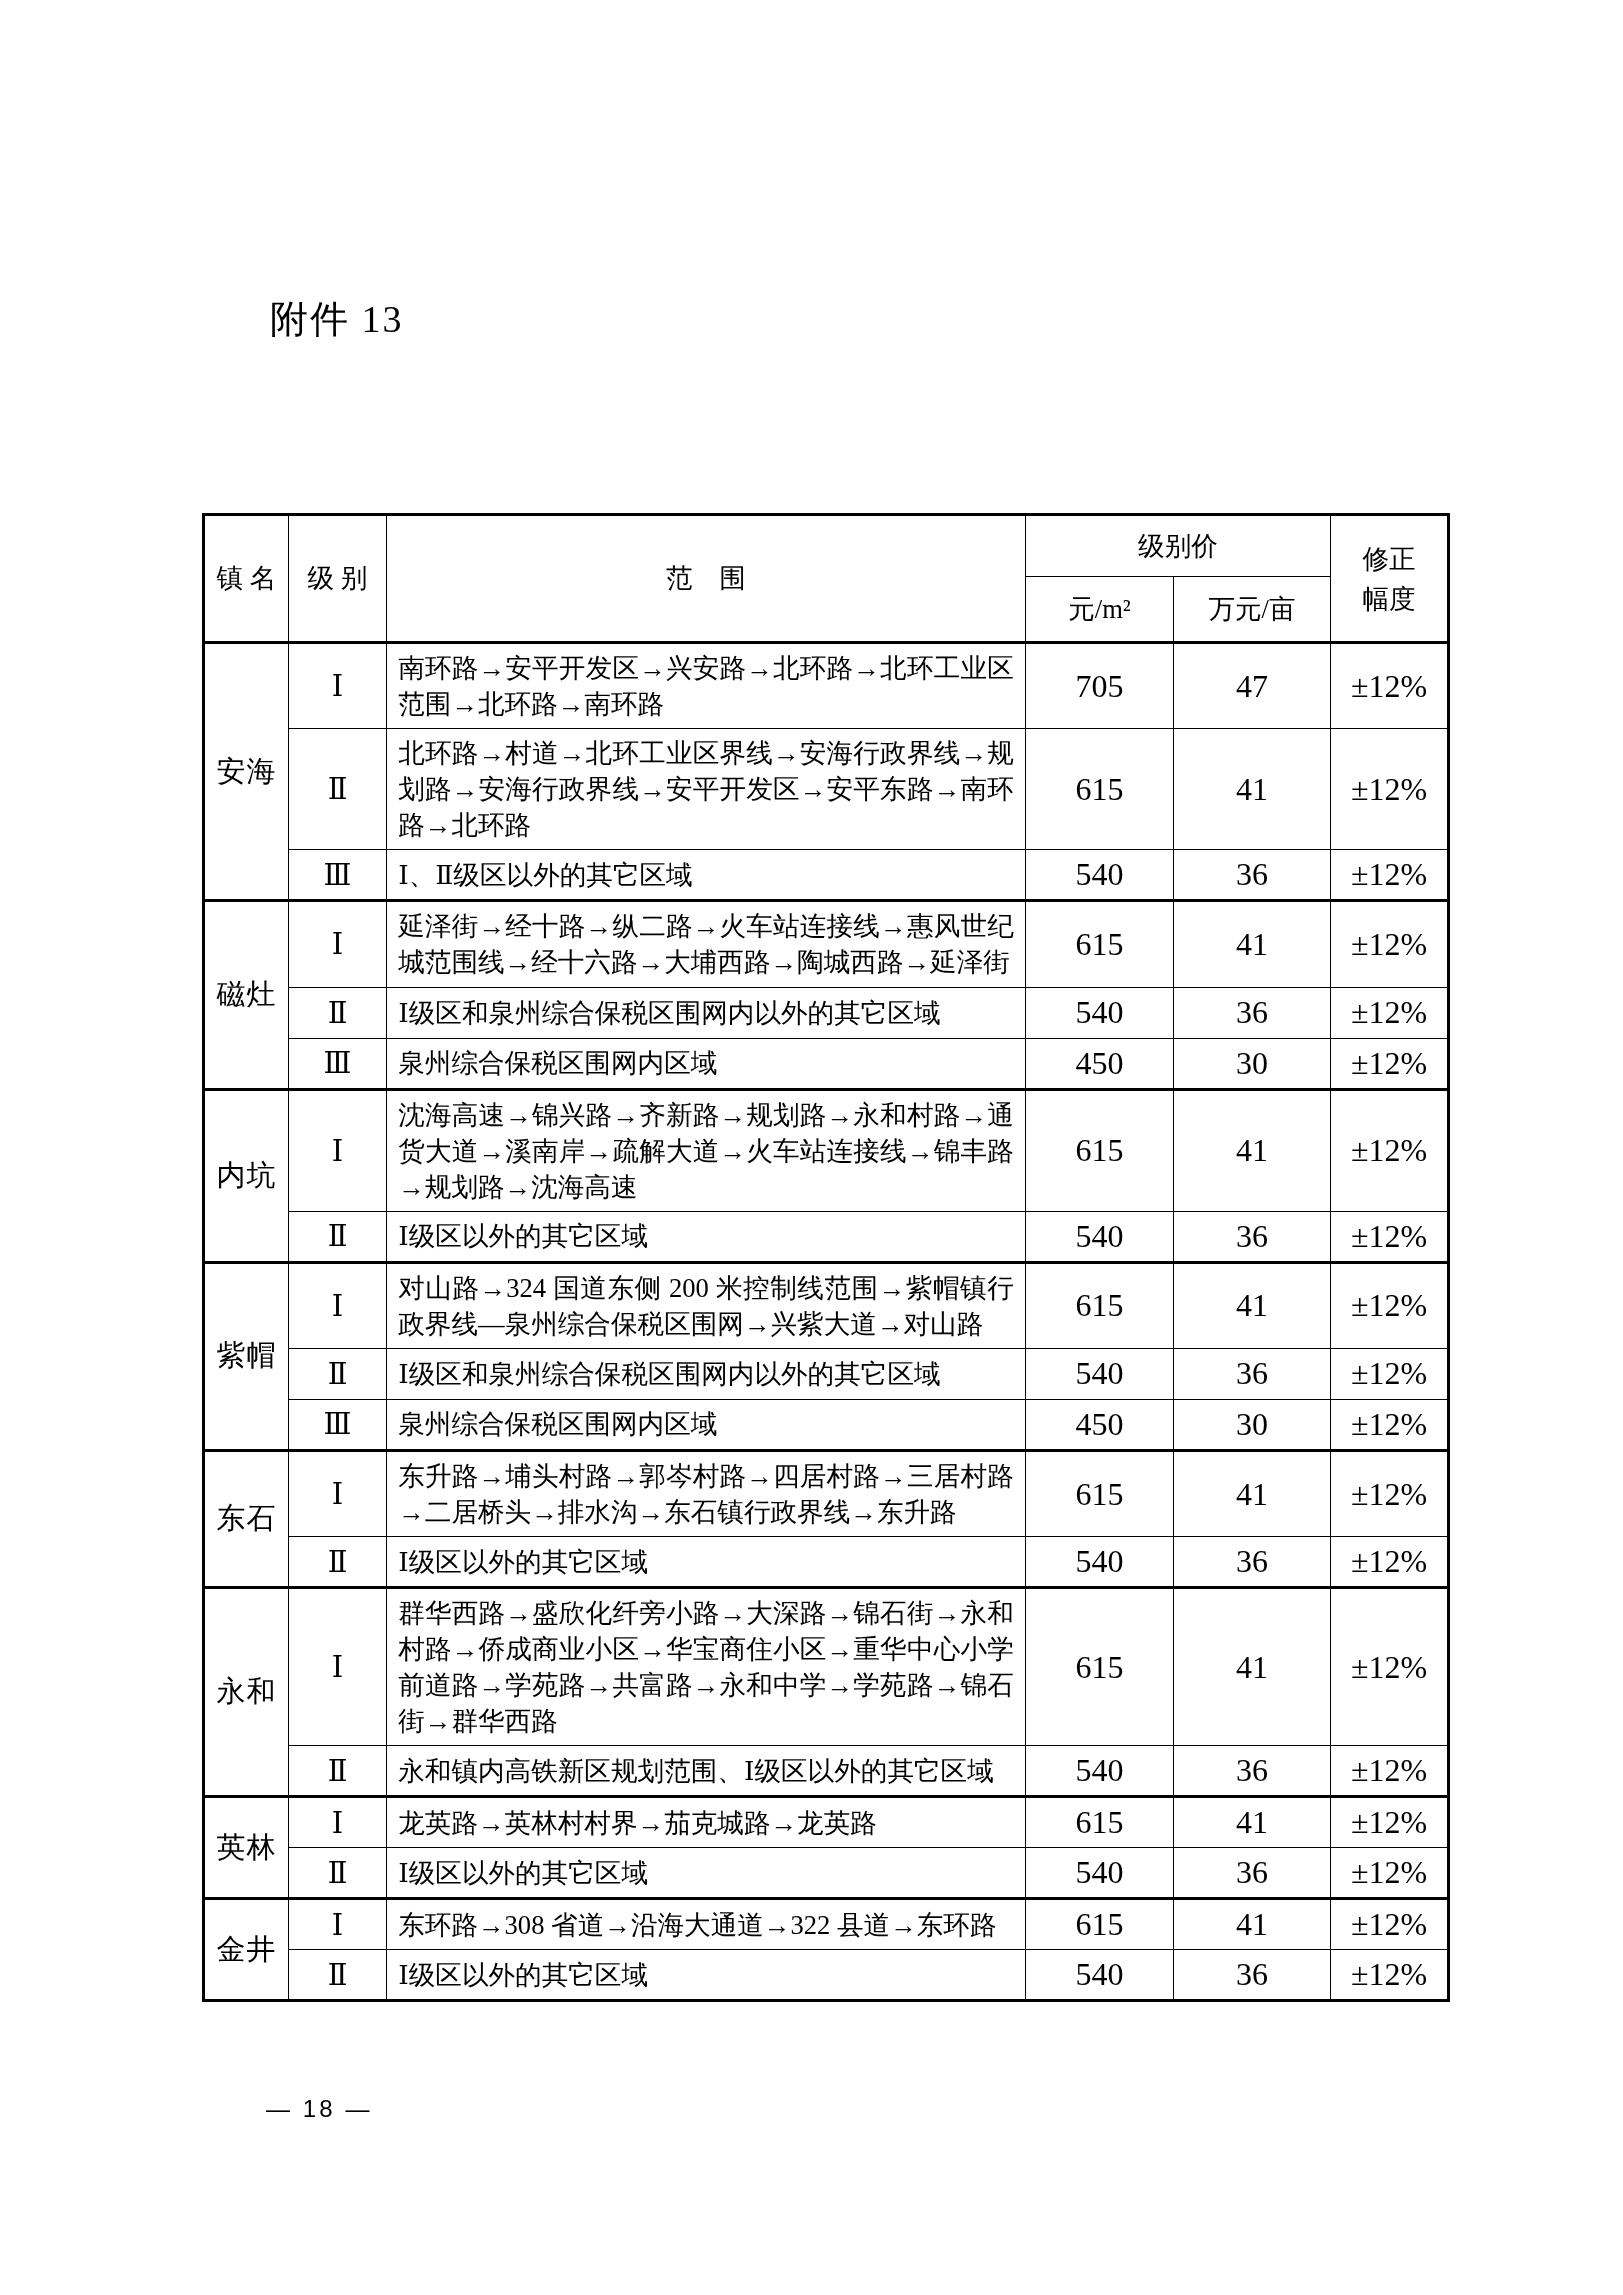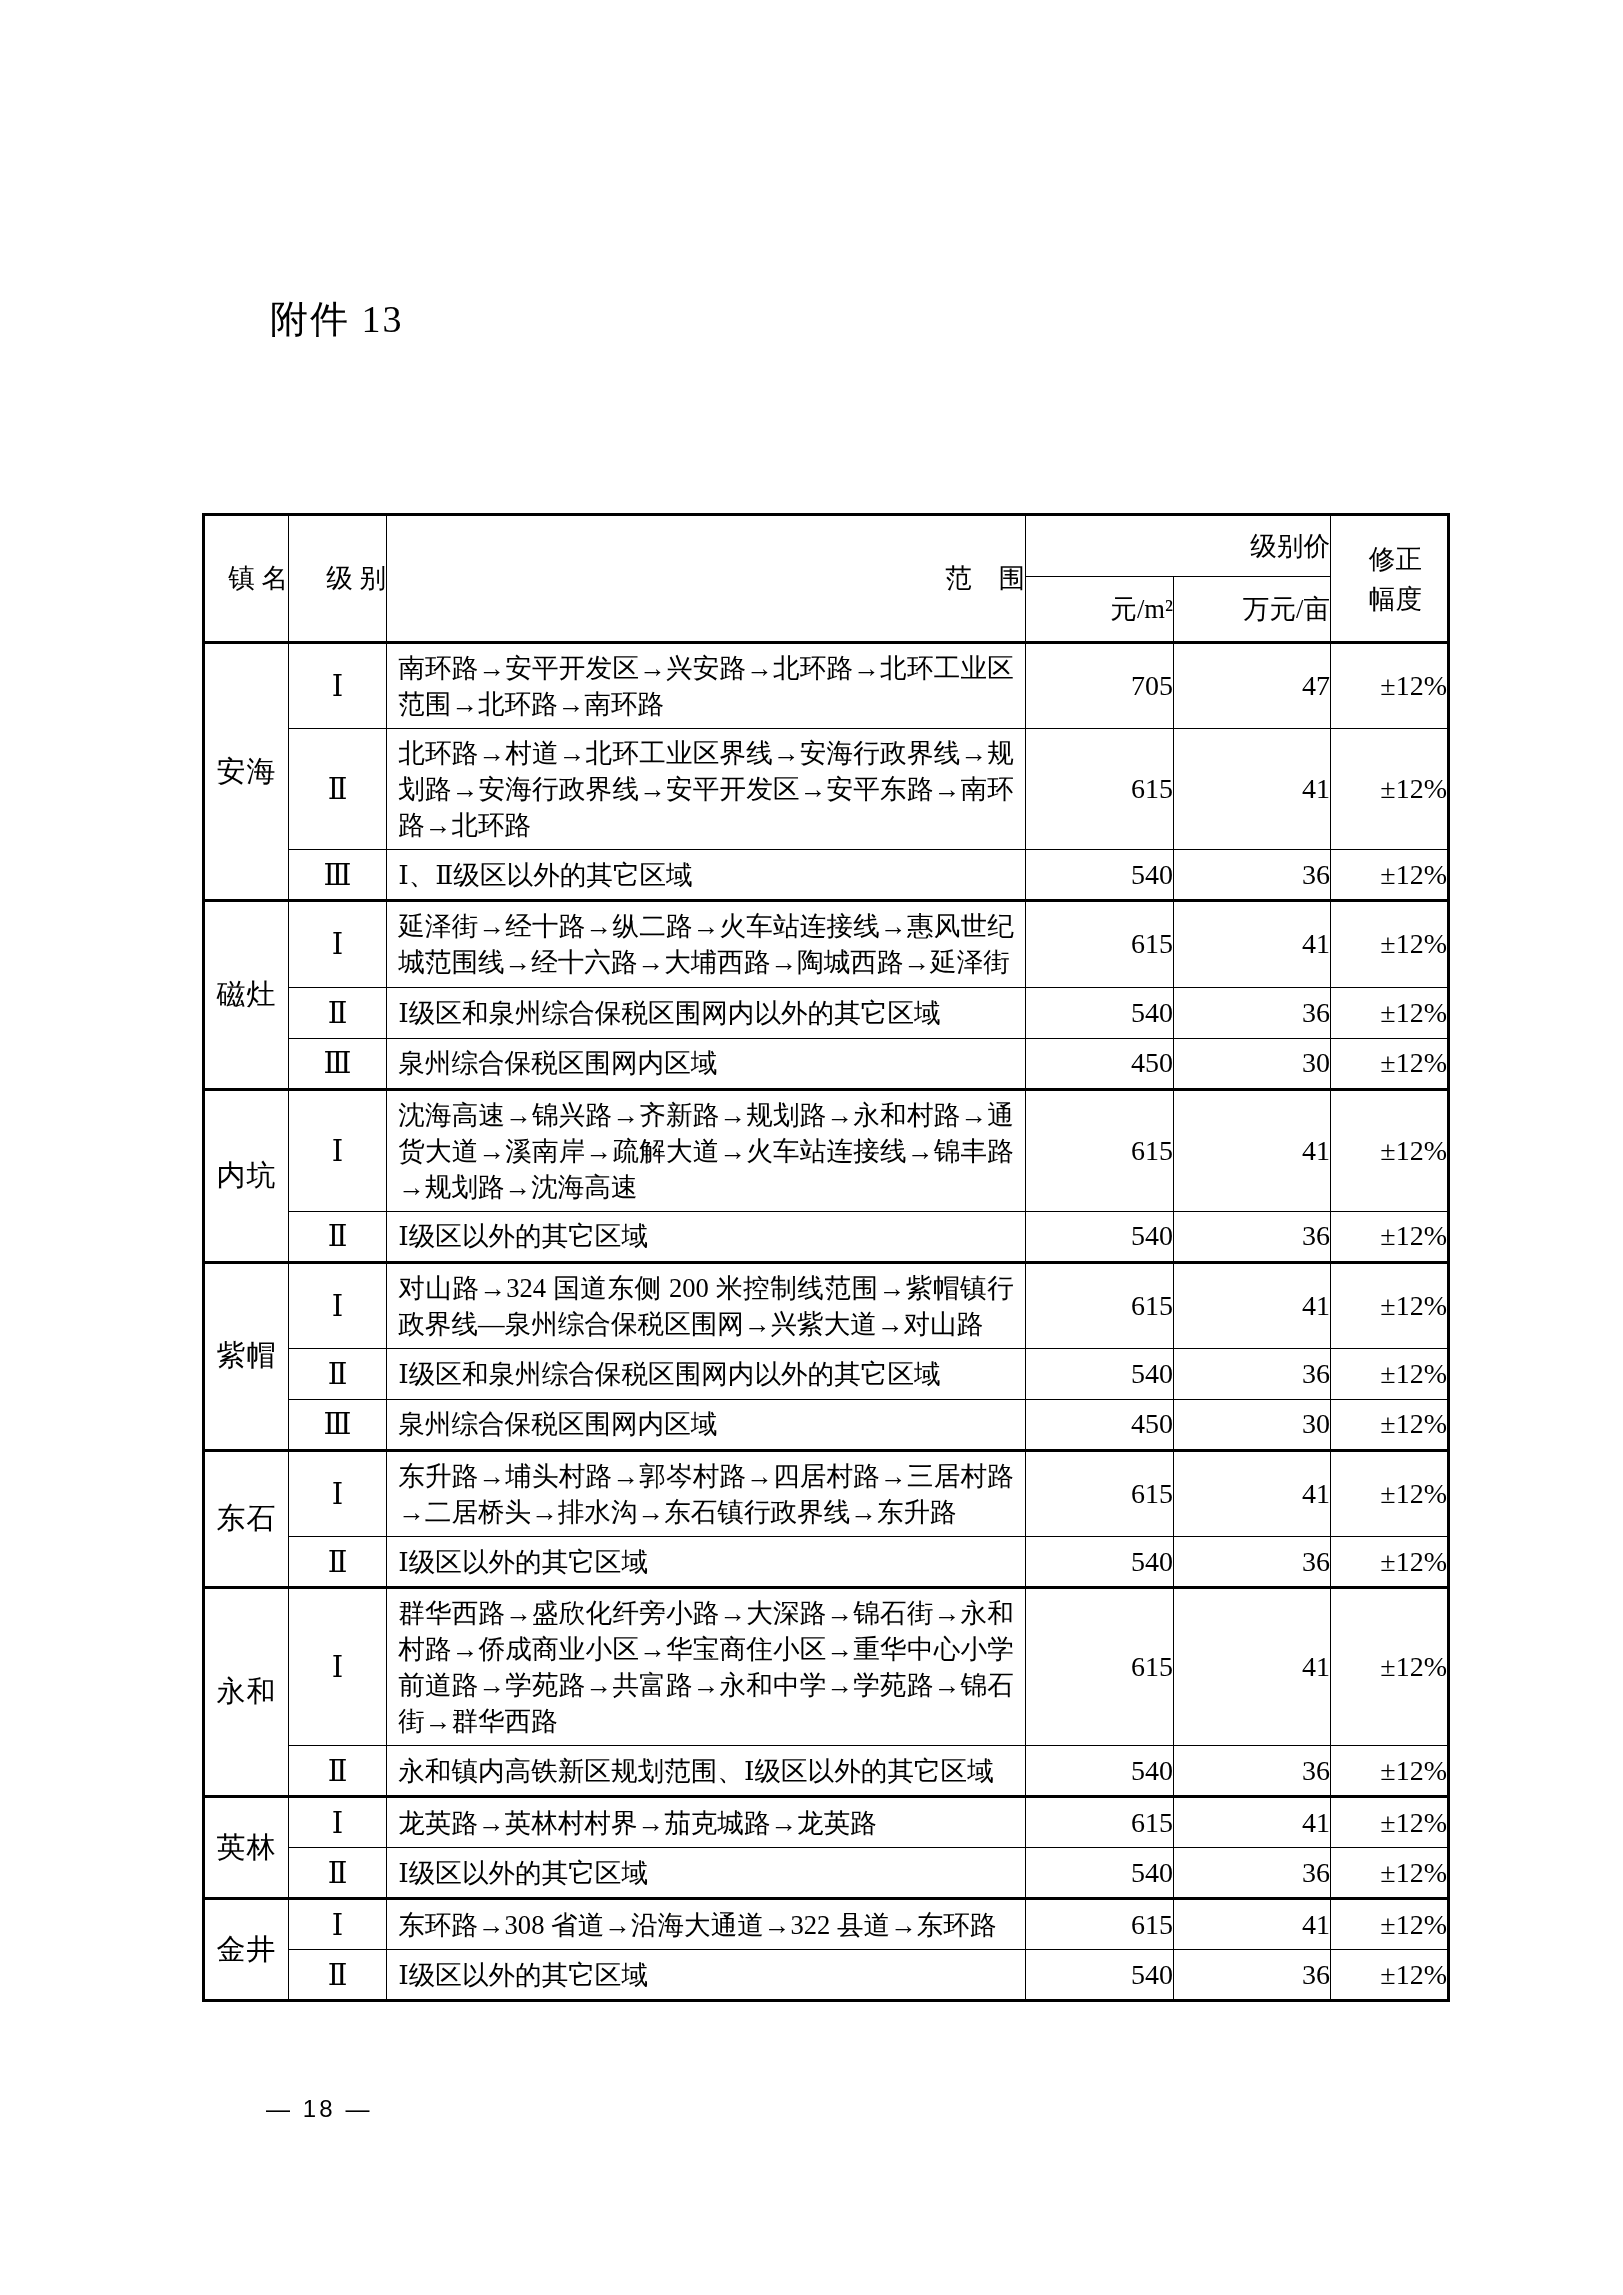--- a/index.html
+++ b/index.html
@@ -60,21 +60,21 @@
   }
   .price-table thead {
     border-bottom: 3.1px solid #000;
   }
   .price-table tbody.town-group {
     border-top: 3.1px solid #000;
   }
   .price-table thead tr.h1 { height: 62px; }
   .price-table thead tr.h2 { height: 66px; }
   .price-table thead th {
-    text-align: right;
+    text-align: center;
     font-size: 26.6px;
     line-height: 33px;
   }
   th.adj-header .adj-wrap {
     width: 66px;
     margin: 0 auto;
     line-height: 40px;
   }
   .price-table tbody tr { height: 51px; }
   td.grade-cell, th.town-cell {
@@ -83,22 +83,22 @@
   }
   th.town-cell { letter-spacing: 1px; }
   td.range-cell {
     font-size: 26.6px;
     line-height: 36px;
     padding: 6.1px 11.2px;
     text-align: justify;
     text-justify: inter-ideograph;
   }
   td.num-cell, td.adj-cell {
-    text-align: right;
-    font-size: 28px;
+    text-align: center;
+    font-size: 32px;
   }
   .page-number {
     position: absolute;
     left: 266px;
     top: 2095px;
     font-size: 24px;
     letter-spacing: 3.1px;
     font-family: Liberation Sans, sans-serif;
   }
 </style>

